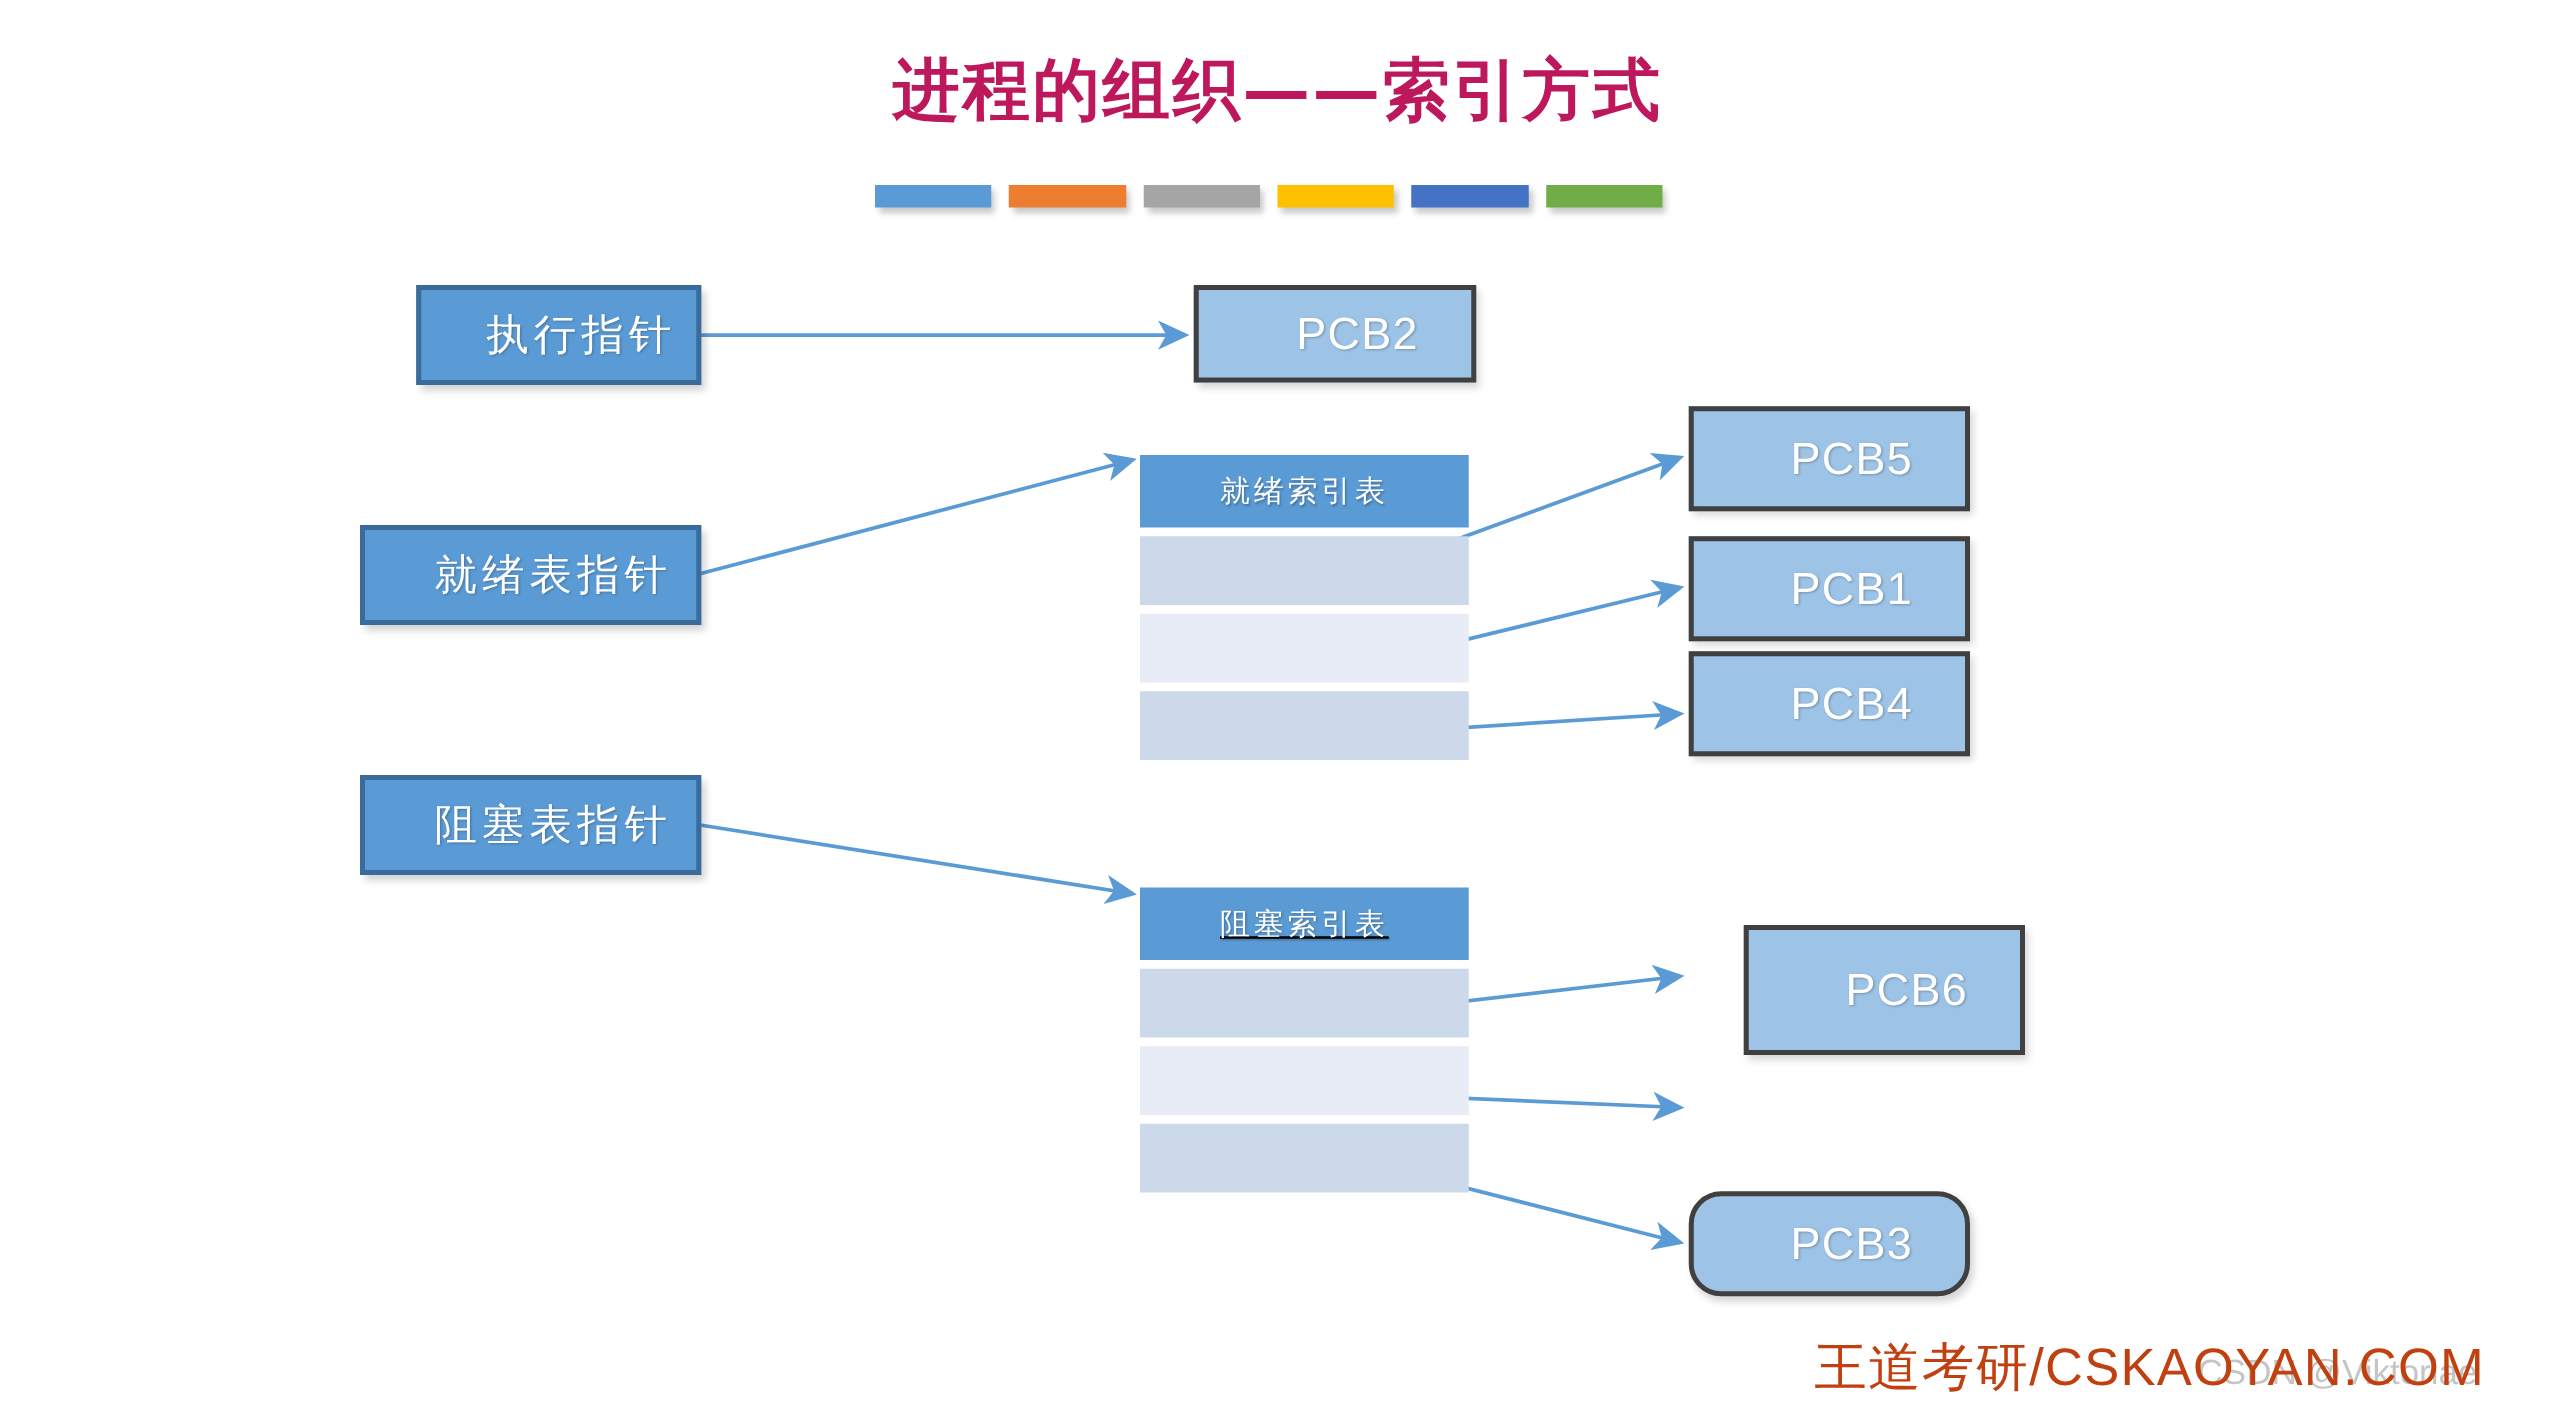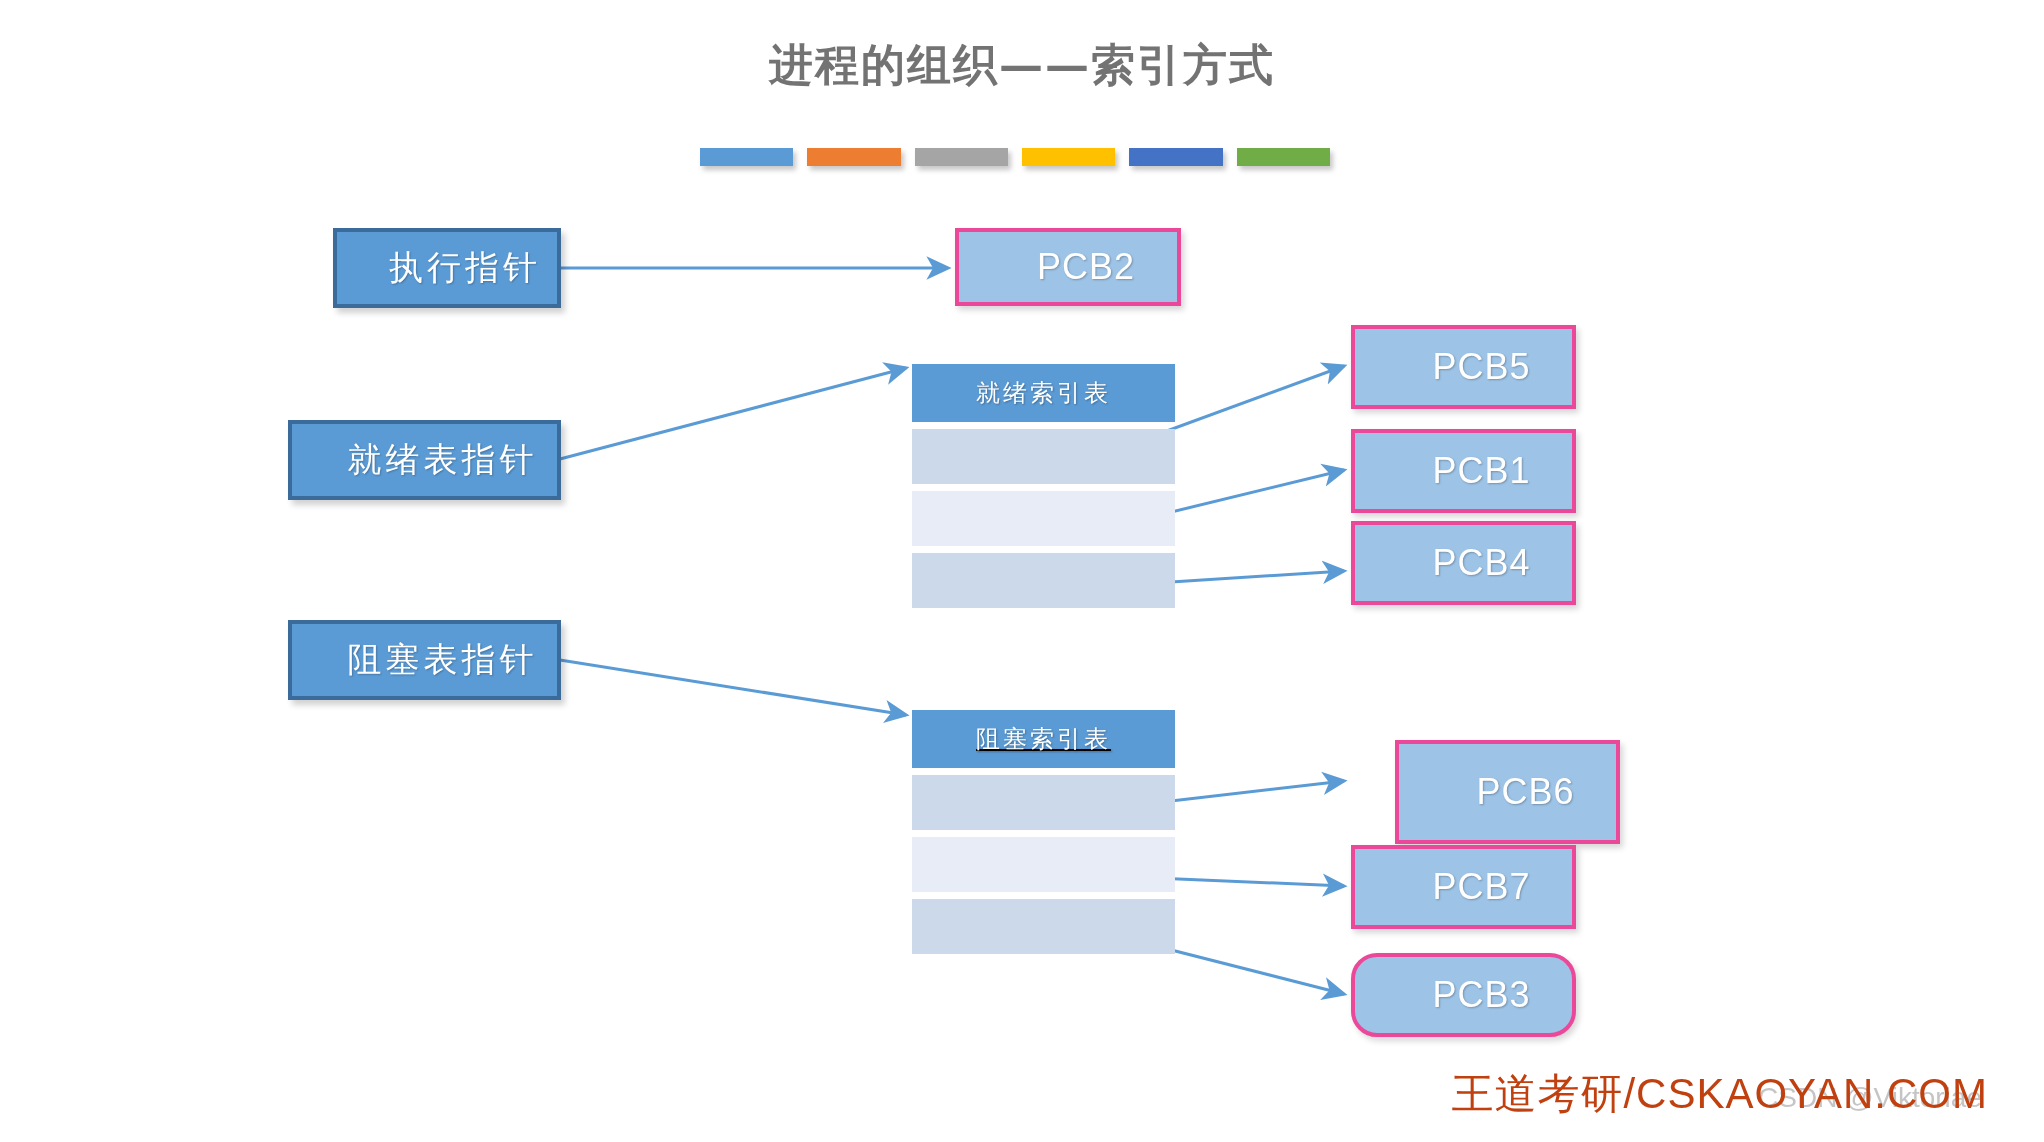--- a/index.html
+++ b/index.html
@@ -19,23 +19,23 @@
   }
 
   
   #title-text {
     position: absolute;
     left: 0;
     top: 36px;
     width: 2044px;
     text-align: center;
     font-family: "DejaVu Serif", "Liberation Serif", serif;
-    font-size: 44px;
+    font-size: 54px;
     font-weight: 700;
-    color: #737373;
+    color: #be185d;
     letter-spacing: 2px;
     white-space: nowrap;
   }
   #title-bars {
     position: absolute;
     left: 700px;
     top: 148px;
     width: 630px;
     height: 18px;
     display: flex;
@@ -63,21 +63,21 @@
   .ptr-box {
     background: #5b9bd5;
     border: 4px solid #3a6b9a;
     font-family: "DejaVu Serif", "Liberation Serif", serif;
     font-size: 34px;
     letter-spacing: 4px;
     box-shadow: 4px 5px 6px rgba(0,0,0,0.18);
   }
   .pcb-box {
     background: #9dc3e6;
-    border: 4px solid #ec4899;
+    border: 4px solid #404040;
     font-family: "Liberation Sans", sans-serif;
     font-size: 36px;
     letter-spacing: 1px;
     box-shadow: 3px 4px 6px rgba(0,0,0,0.16);
   }
 
   
   .index-table {
     position: absolute;
     width: 263px;
@@ -207,23 +207,20 @@
   <div class="index-table" style="left:912px; top:710px;text-decoration:underline;">
     <div class="index-head">阻塞索引表</div>
     <div class="index-row shade-a"></div>
     <div class="index-row shade-b"></div>
     <div class="index-row shade-a"></div>
   </div>
 
   <div class="box pcb-box" style="left:1351px; top:740px; width:225px; height:104px;margin-left:44px;">
     <span>PCB6</span>
   </div>
-  <div class="box pcb-box" style="left:1351px; top:845px; width:225px; height:84px;">
-    <span>PCB7</span>
-  </div>
   <div class="box pcb-box" style="left:1351px; top:953px; width:225px; height:84px;border-radius:26px;">
     <span>PCB3</span>
   </div>
 
   <div id="footer-watermark">CSDN @Viktoriae</div>
   <div id="footer-brand">王道考研/CSKAOYAN.COM</div>
 
 </div>
 
 </body></html>

